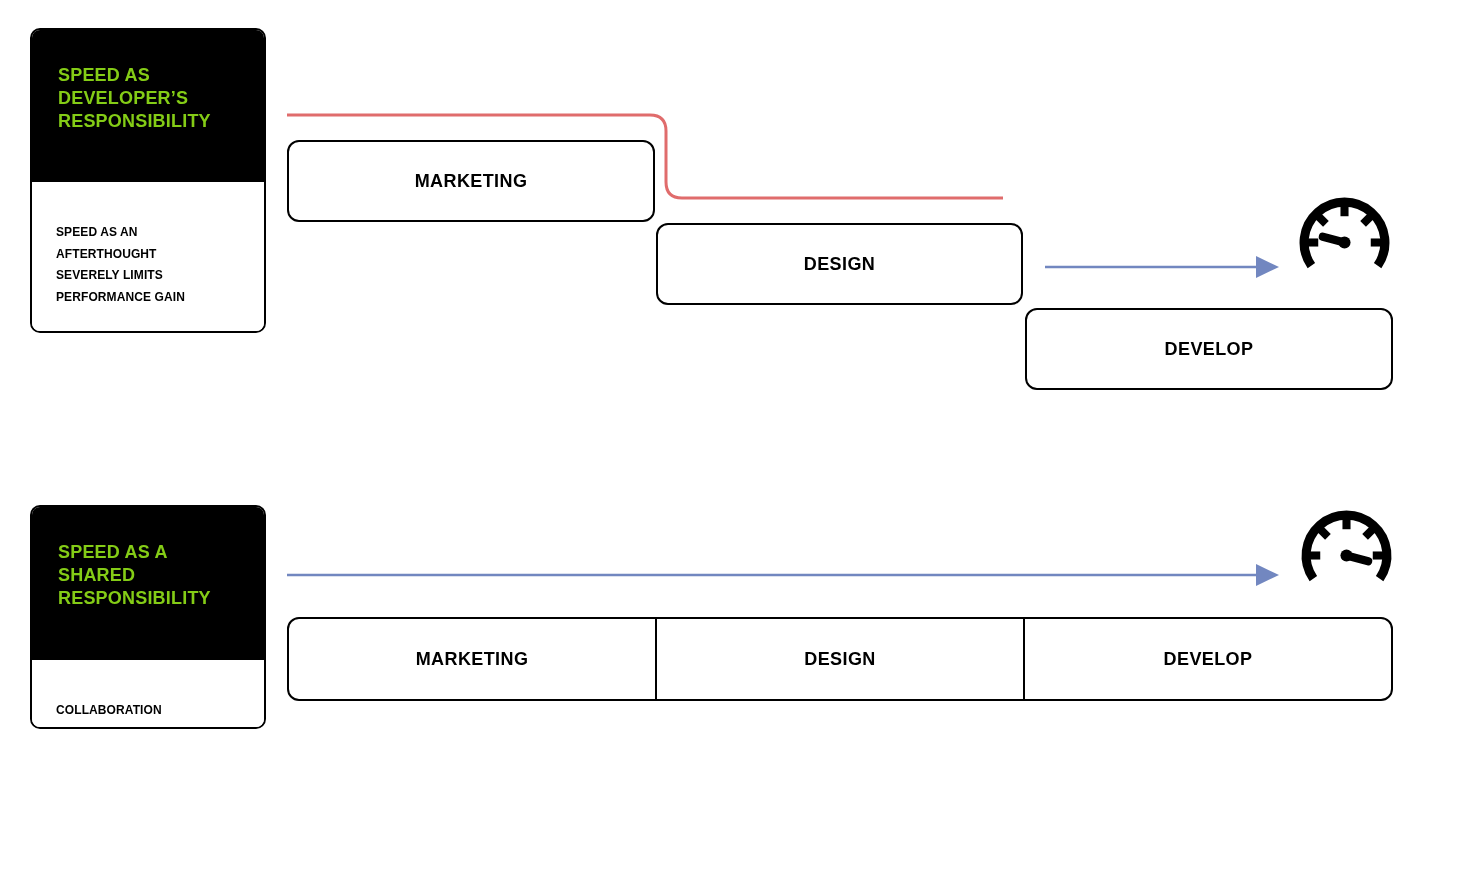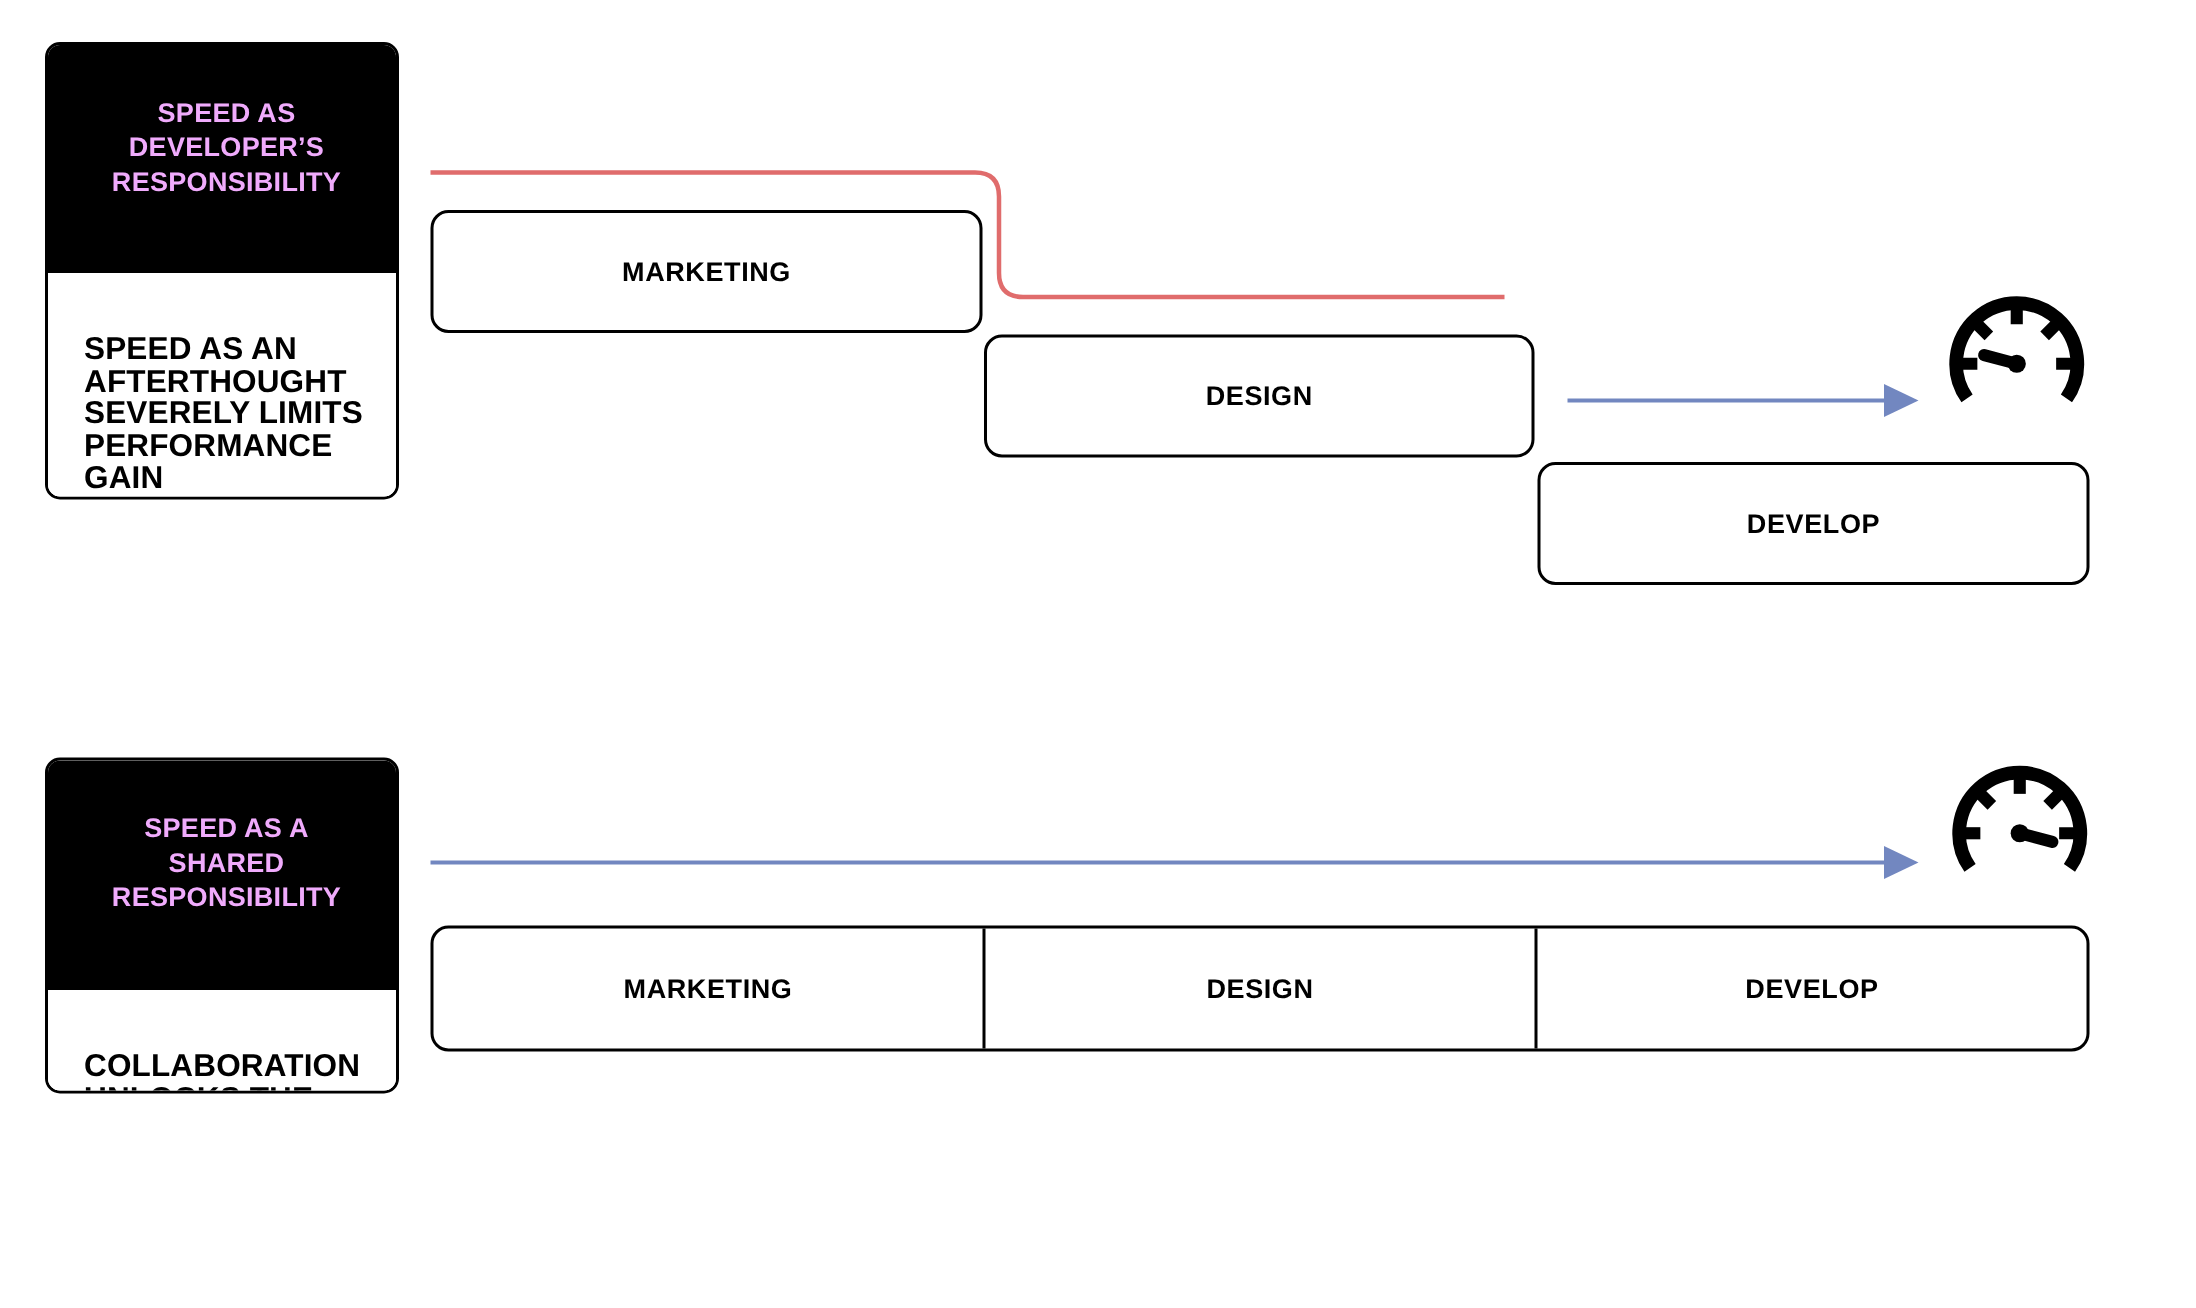--- a/index.html
+++ b/index.html
@@ -21,36 +21,35 @@
     left: 30px;
     width: 236px;
     border: 2.5px solid #000;
     border-radius: 10px;
     overflow: hidden;
     background: #fff;
     box-sizing: border-box;
   }
   .card-head {
     background: #000;
-    color: #f0abfc;
+    color: #84cc16;
     box-sizing: border-box;
     padding: 34px 20px 0 26px;
     font-size: 18px;
     line-height: 23px;
     font-weight: 700;
     letter-spacing: 0.2px;
     white-space: pre-line;
-    text-align: center;
   }
   .card-body {
     background: #fff;
     color: #000;
     box-sizing: border-box;
     padding: 40px 14px 0 24px;
-    font-size: 21px;
+    font-size: 12px;
     line-height: 21.5px;
     font-weight: 700;
     letter-spacing: 0.1px;
     white-space: pre-line;
   }
   #card-top { top: 28px; height: 305px; }
   #card-top .card-head { height: 152px; }
   #card-top .card-body { height: 150px; }
   #card-bottom { top: 505px; height: 224px; }
   #card-bottom .card-head { height: 153px; }

